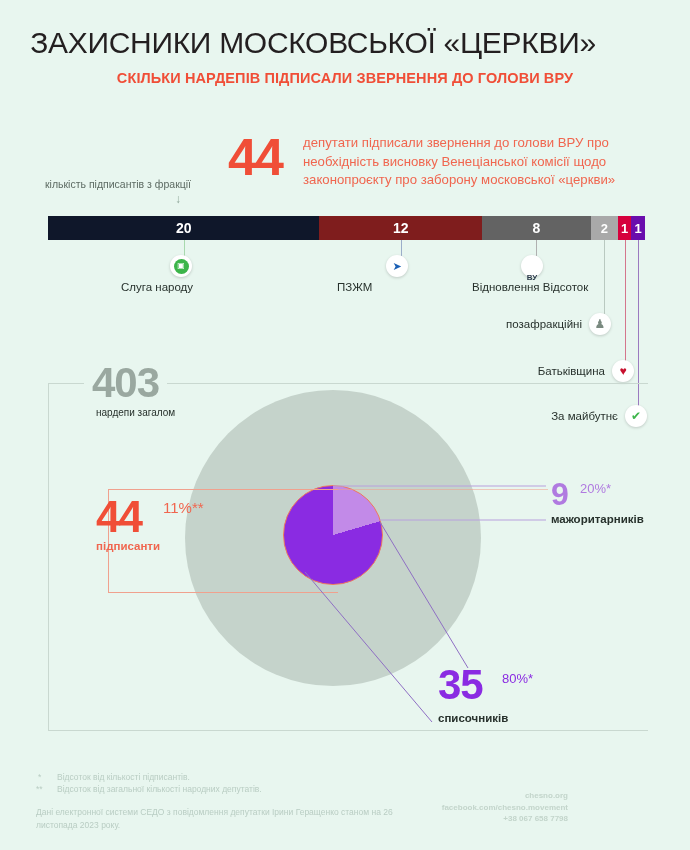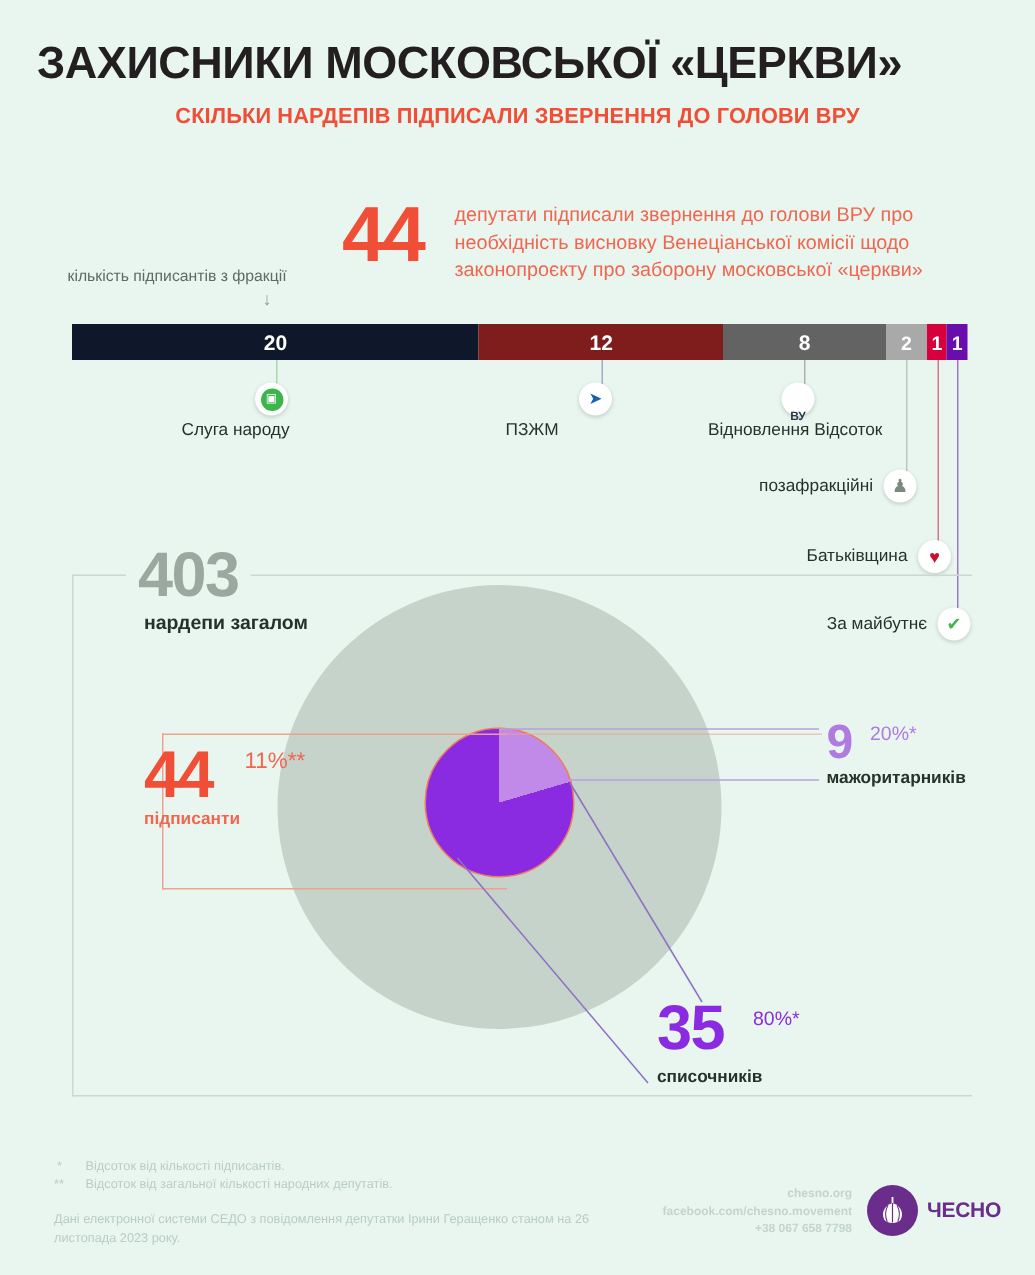--- a/index.html
+++ b/index.html
@@ -8,21 +8,21 @@
     background:#e8f6ef;
     font-family:"Liberation Sans","DejaVu Sans",sans-serif;
     position:relative;overflow:hidden;
     -webkit-font-smoothing:antialiased;
   }
   .stage{position:absolute;left:0;top:0;width:690px;height:850px;}
 
   
   .title{
     position:absolute;left:0;top:26px;width:626px;text-align:center;
-    font-size:30px;font-weight:bold;letter-spacing:-0.3px;color:#231f20;
+    font-size:30px;font-weight:normal;letter-spacing:-0.3px;color:#231f20;
     text-transform:uppercase;
   }
   .subtitle{
     position:absolute;left:0;top:70px;width:690px;text-align:center;
     font-size:14.5px;font-weight:bold;color:#f04e37;letter-spacing:0.1px;
     text-transform:uppercase;
   }
 
   
   .intro-num{
@@ -85,21 +85,21 @@
     position:absolute;left:48px;top:730px;width:600px;height:1px;background:#c9d8d0;
   }
 
   .total-num{
     position:absolute;left:84px;top:362px;
     font-size:42px;font-weight:bold;color:#9aa8a0;letter-spacing:-1px;
     line-height:42px;background:#e8f6ef;padding:0 8px;
   }
   .total-label{
     position:absolute;left:76px;top:407px;
-    font-size:13px;font-weight:bold;color:#27312c;padding-left:20px;
+    font-size:10px;font-weight:normal;color:#27312c;padding-left:20px;
   }
 
   
   .big-circle{
     position:absolute;left:185px;top:390px;width:296px;height:296px;
     border-radius:50%;background:#c5d3cb;
   }
   .pie-wrap{position:absolute;left:283px;top:485px;width:100px;height:100px;}
   .pie{
     position:absolute;left:0;top:0;width:100px;height:100px;border-radius:50%;
@@ -279,26 +279,14 @@
   <div class="fn-star" style="left:36px;top:784px;">**</div>
   <div class="fn" style="left:57px;top:783px;width:330px;">Відсоток від загальної кількості народних депутатів.</div>
   <div class="source">Дані електронної системи СЕДО з повідомлення депутатки Ірини Геращенко станом на 26 листопада 2023 року.</div>
 
   <div class="contacts">
     <div>chesno.org</div>
     <div>facebook.com/chesno.movement</div>
     <div>+38 067 658 7798</div>
   </div>
 
-  <div class="logo">
-    <div class="logo-circle">
-      <svg width="20" height="22" viewBox="0 0 20 22" aria-hidden="true">
-        <path d="M10 2 L10 6" stroke="#ffffff" stroke-width="1.2" fill="none"></path>
-        <path d="M10 6 C4 8 2.5 13 4.5 17 C6 20 14 20 15.5 17 C17.5 13 16 8 10 6 Z" fill="#ffffff"></path>
-        <path d="M10 6 L10 19" stroke="#6b2d8c" stroke-width="0.8" fill="none"></path>
-        <path d="M7 7.5 C5 11 5 15 6.5 18.5" stroke="#6b2d8c" stroke-width="0.7" fill="none"></path>
-        <path d="M13 7.5 C15 11 15 15 13.5 18.5" stroke="#6b2d8c" stroke-width="0.7" fill="none"></path>
-      </svg>
-    </div>
-    <div class="logo-text">ЧЕСНО</div>
-  </div>
 
 </div>
 
 </body></html>

